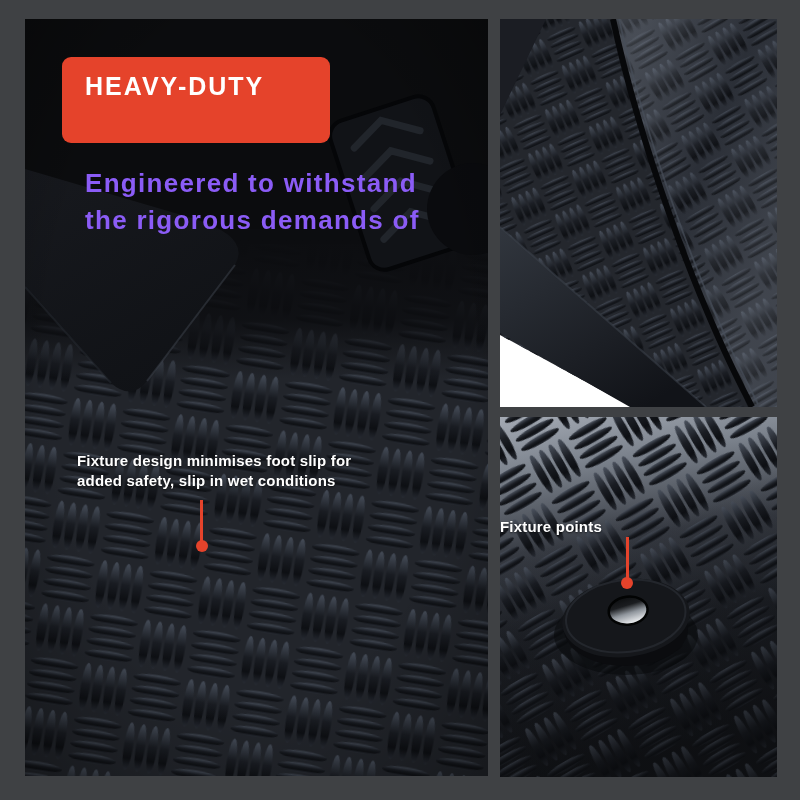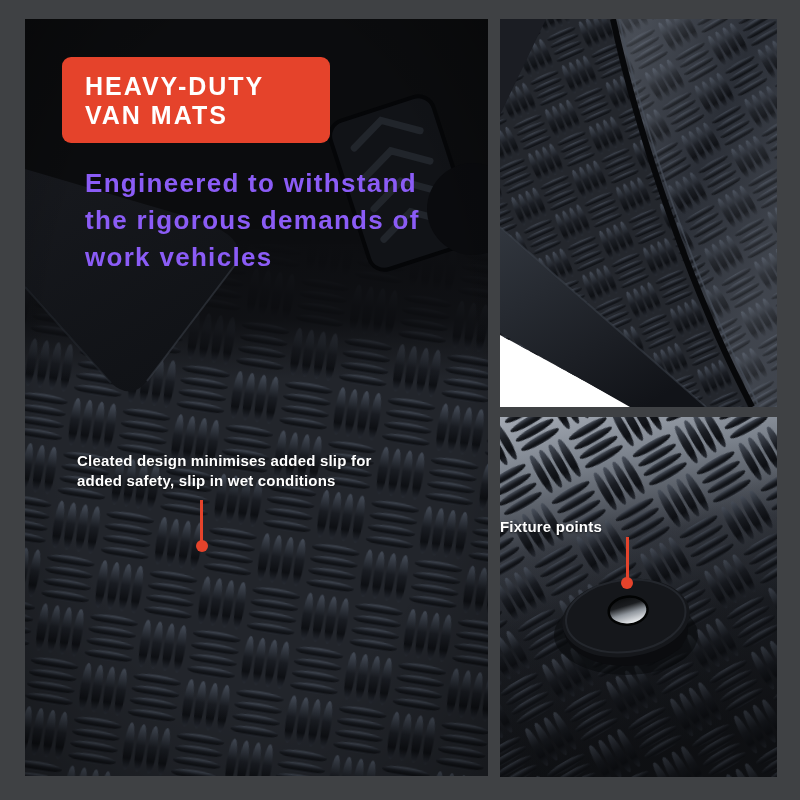--- a/index.html
+++ b/index.html
@@ -119,29 +119,27 @@
           <path d="M-34,46 L0,28 L34,50"></path>
         </g>
       </g>
       <circle cx="448" cy="190" r="46" fill="#0a0b0e"></circle>
 
       <rect x="0" y="0" width="463" height="757" fill="url(#vig1)"></rect>
     </svg>
 
     <div class="badge">
       <div class="line">HEAVY-DUTY</div>
-      <div class="line">VAN MATS</div>
     </div>
     <div class="subtitle">
       <div>Engineered to withstand</div>
       <div>the rigorous demands of</div>
-      <div>work vehicles</div>
     </div>
     <div class="callout callout-left">
-      <div>Cleated design minimises added slip for</div>
+      <div>Fixture design minimises foot slip for</div>
       <div>added safety, slip in wet conditions</div>
     </div>
     <div class="pointer-line pl-left"></div>
     <div class="pointer-dot pd-left"></div>
   </div>
 
   <div class="panel panel-topright">
     <svg width="277" height="388" viewBox="0 0 277 388">
       <defs>
         <linearGradient id="lg2" x1="0" y1="0" x2="0" y2="1">

